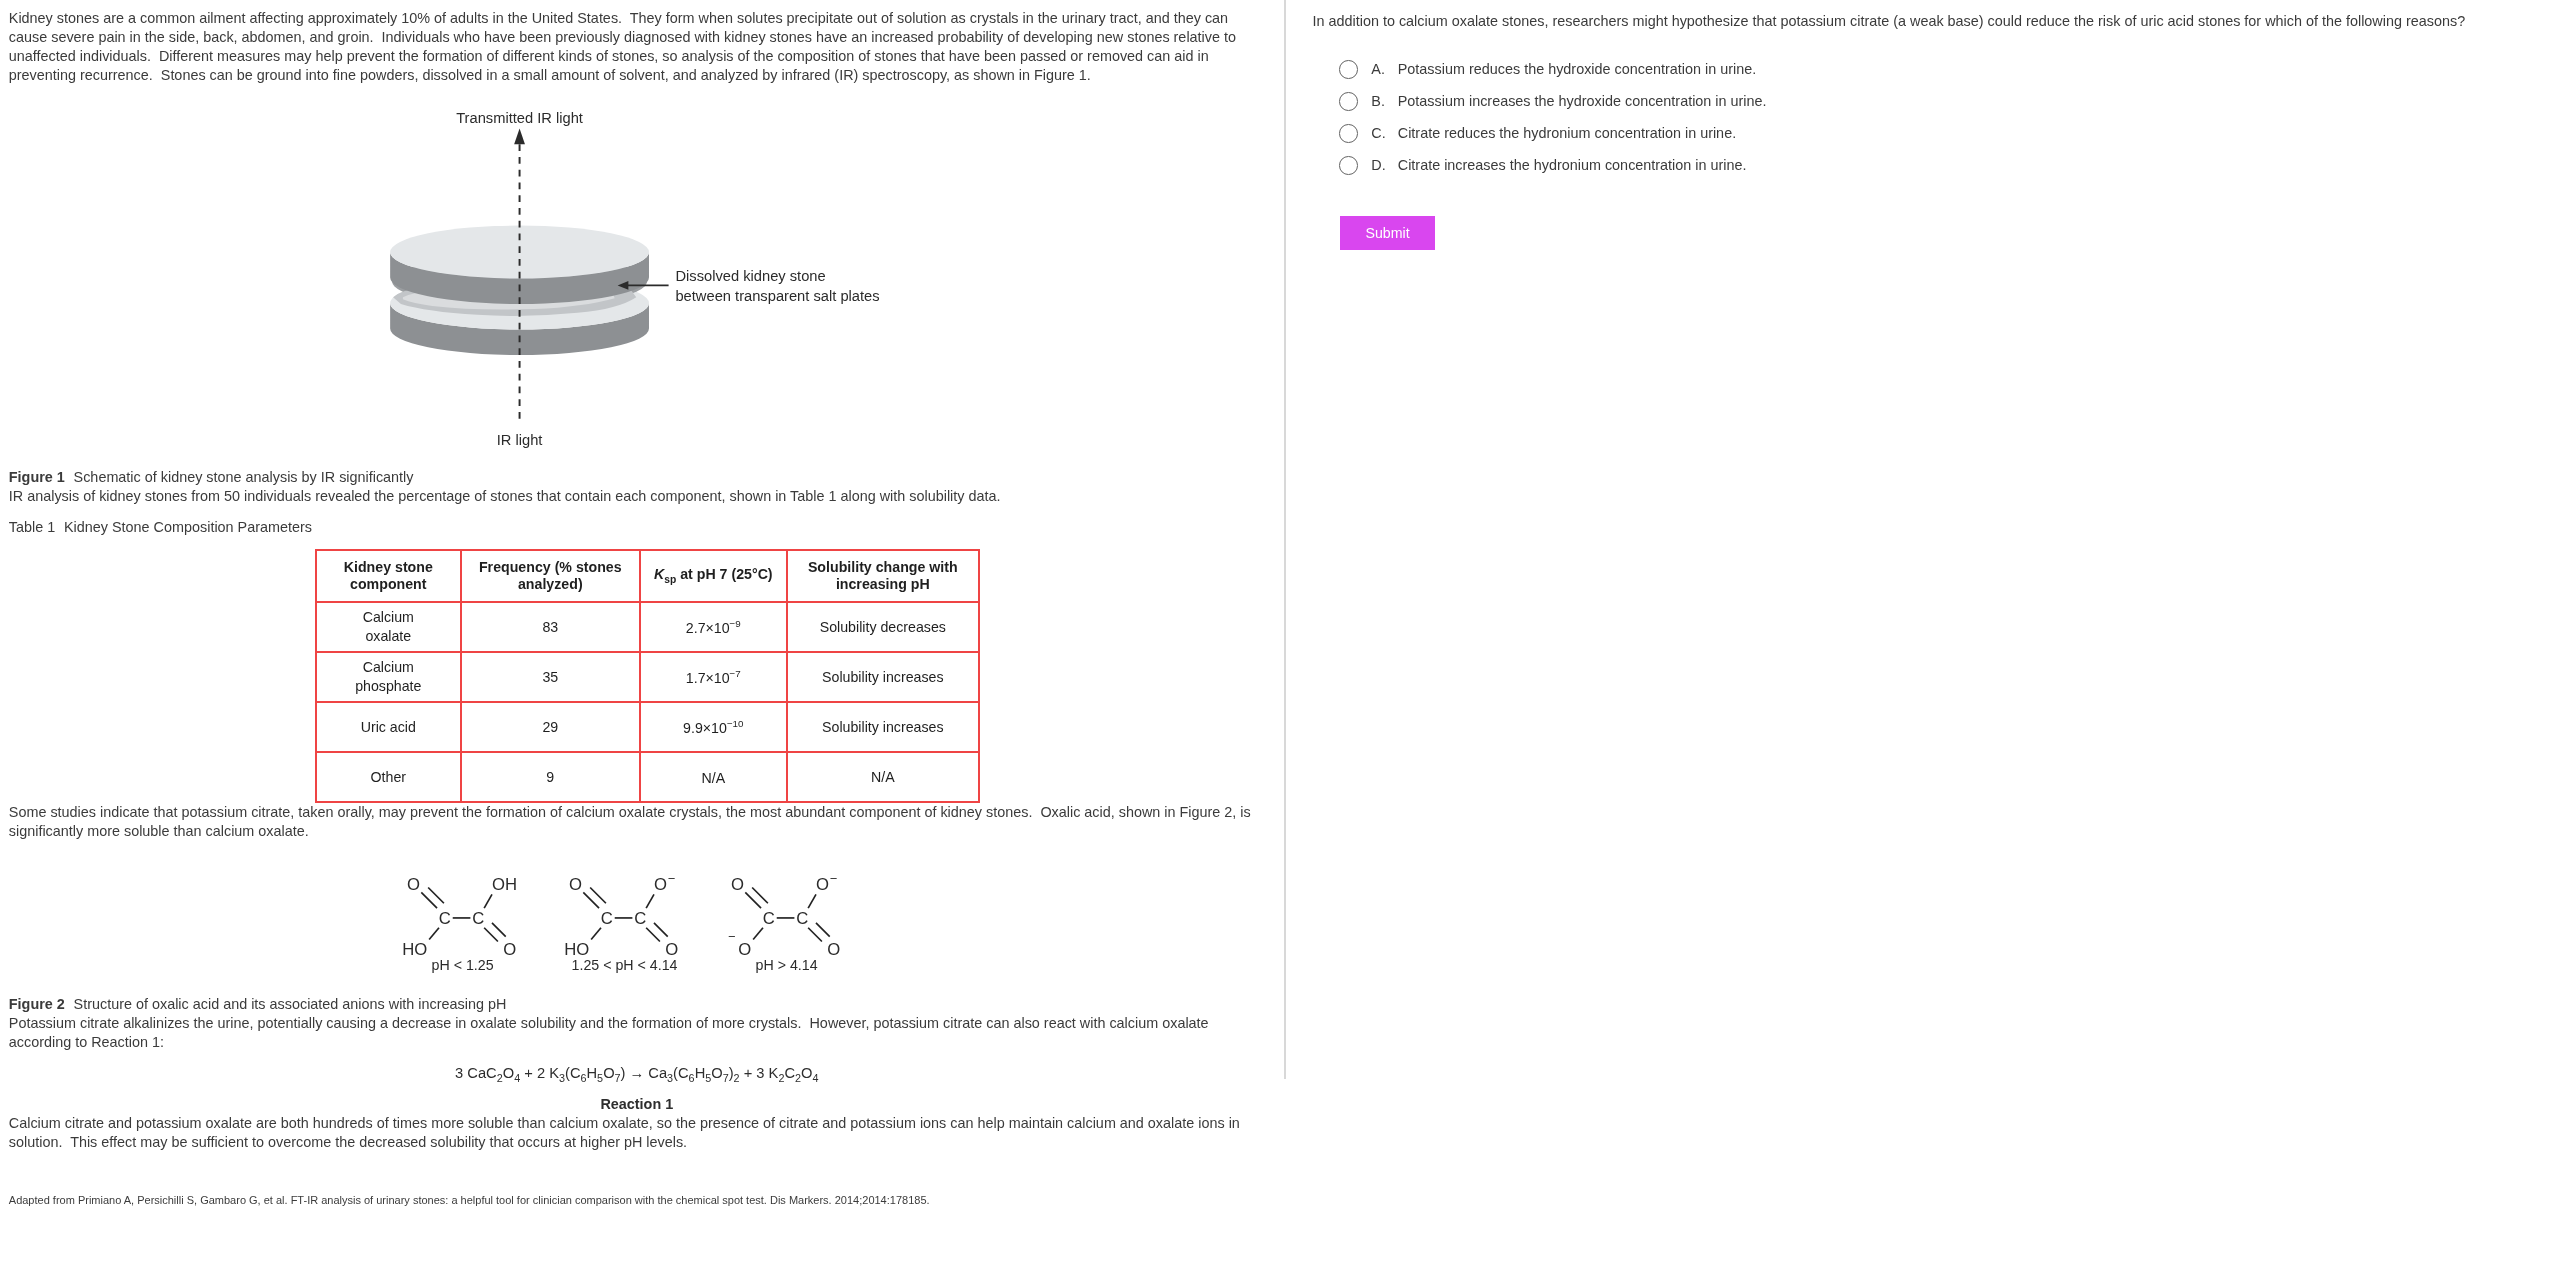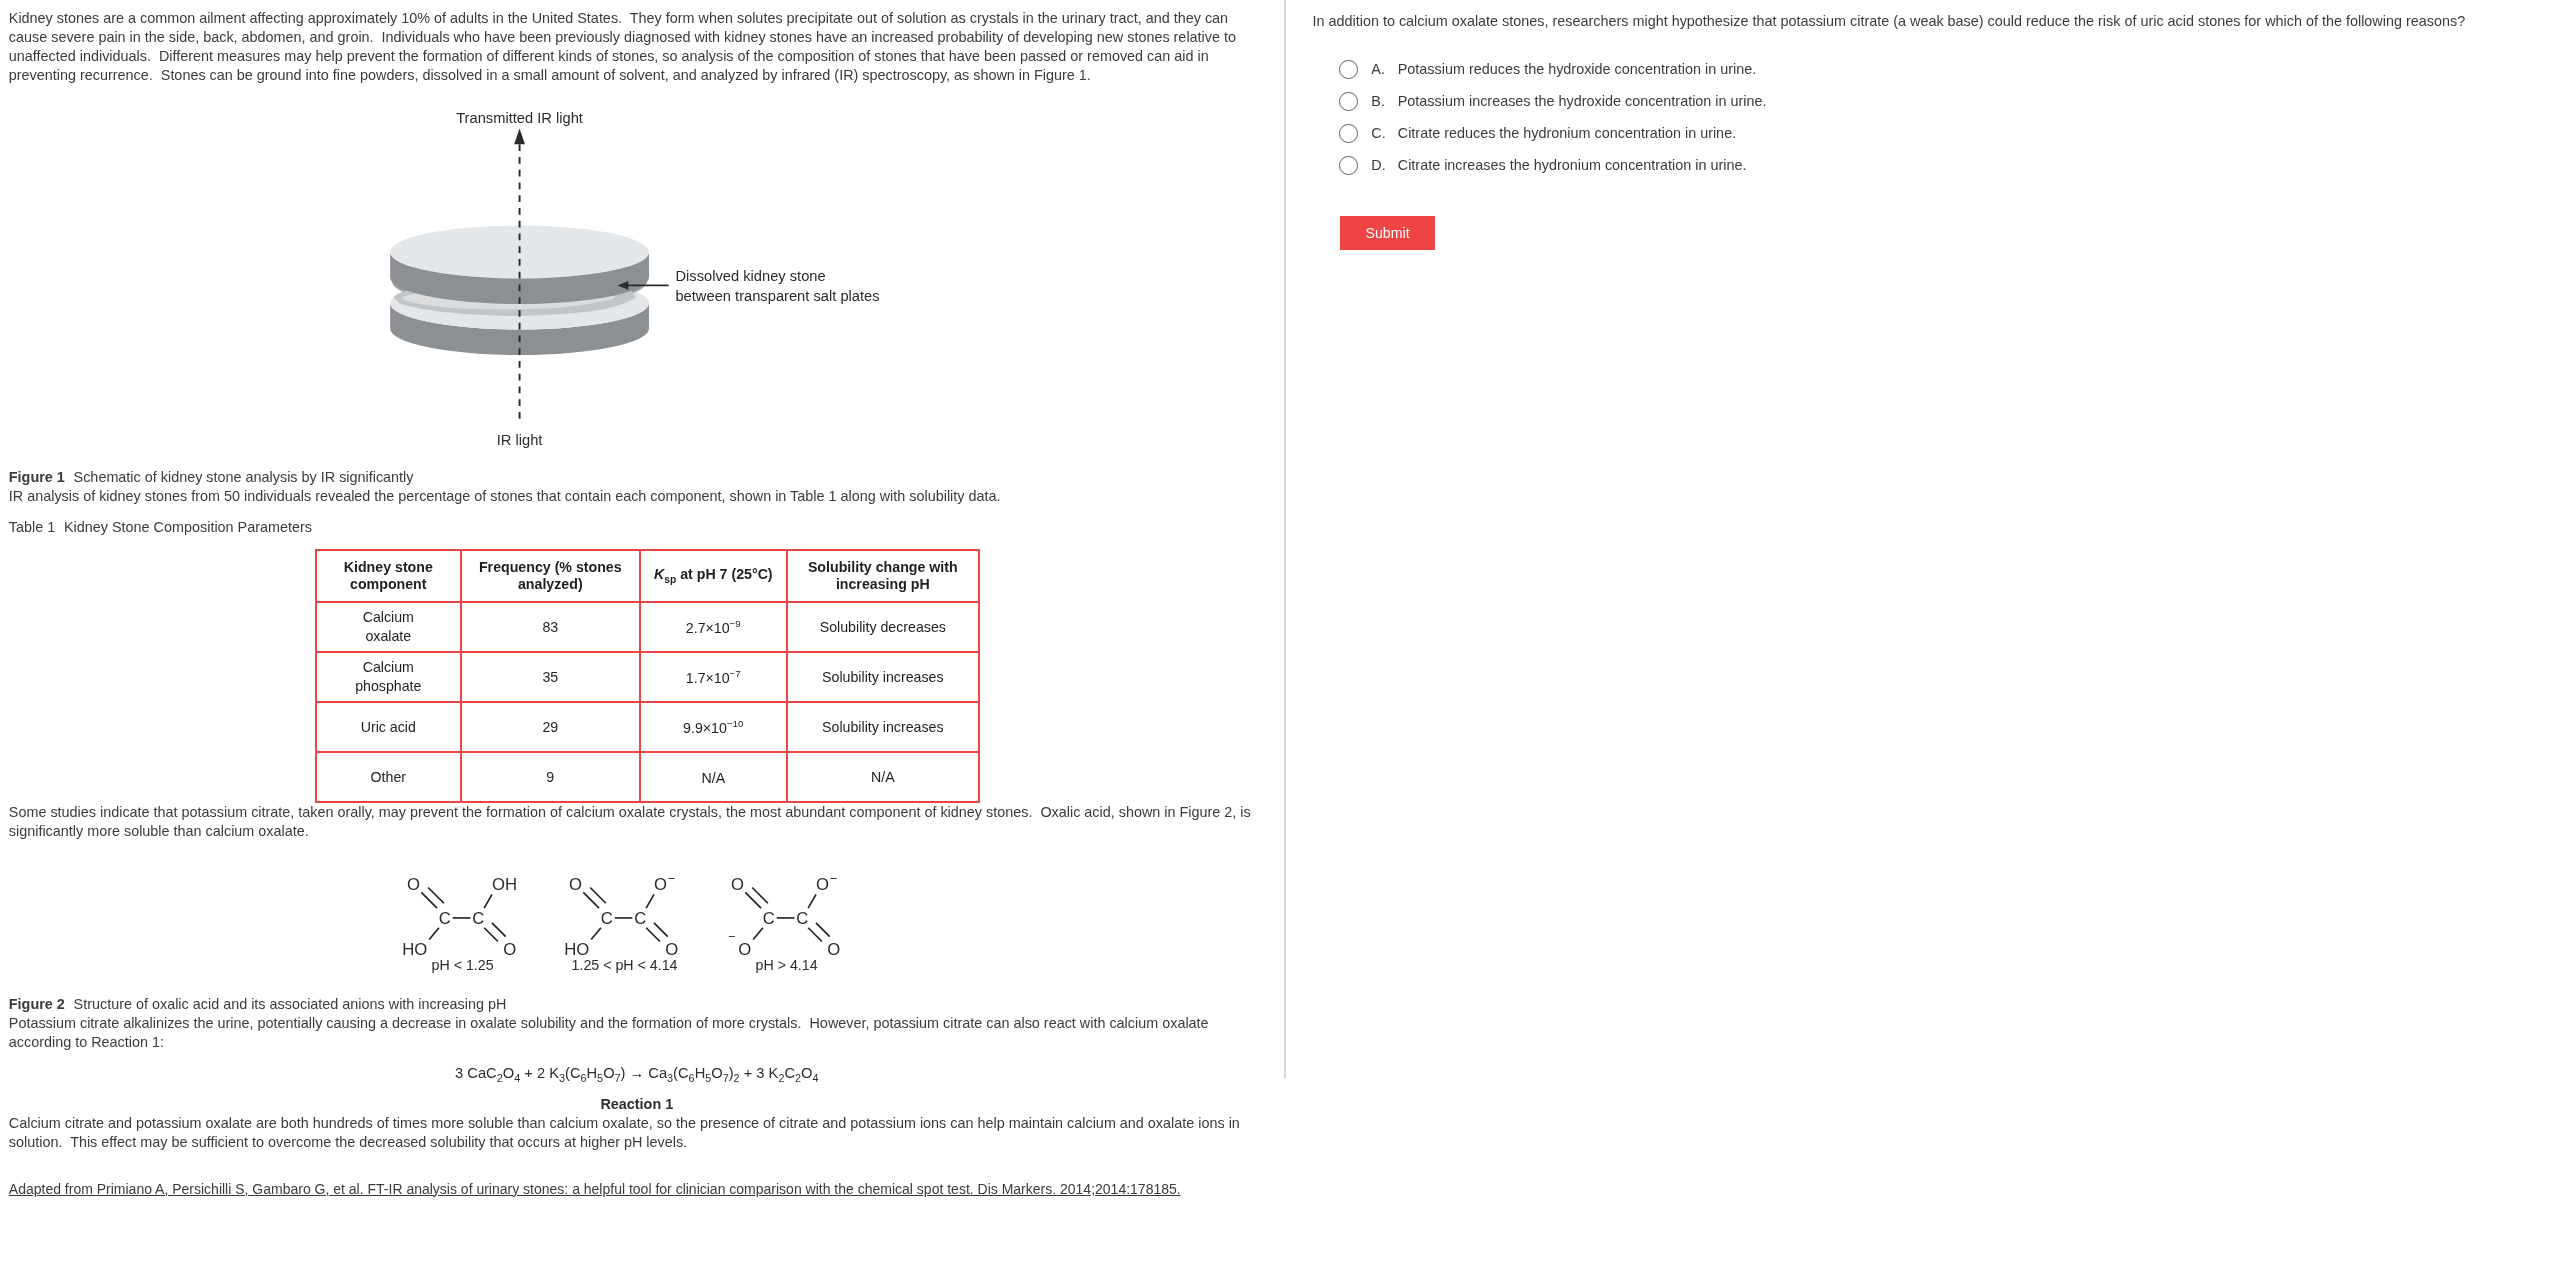--- a/index.html
+++ b/index.html
@@ -30,21 +30,21 @@
   }
   table.comp th{font-weight:bold;padding:7.8px 7.8px;line-height:1.22;}
   table.comp td{height:48px;padding:0 26px;font-weight:normal;}
   table.comp sup{font-size:9.8px;}
   table.comp sub{font-size:10.3px;}
   .struct-row{display:flex;gap:0px;margin:15.7px 0 0 375px;}
   .fig2-caption{margin-top:21.6px;}
   .reaction{margin-top:11.8px;text-align:center;width:1256px;font-size:14.7px;color:#2e2e2e;}
   .reaction sub{font-size:10.8px;}
   .reaction-label{margin-top:9.8px;text-align:center;width:1256px;font-weight:bold;color:#2e2e2e;}
-  .citation{margin-top:27px;font-size:14px;color:#3b3b3b;text-decoration:underline;}
+  .citation{margin-top:40px;font-size:11px;color:#3b3b3b;}
   
   .question-text{margin:0;white-space:pre-wrap;}
   .options{margin:29px 0 0 26.5px;}
   .option-row{display:flex;align-items:center;margin-bottom:12.8px;cursor:pointer;}
   .radio{
     width:18.6px;height:18.6px;border-radius:50%;
     border:1.5px solid #636363;background:#fff;flex:none;box-sizing:border-box;
   }
   .opt-letter{margin-left:13.7px;width:21.6px;flex:none;}
   .opt-text{margin-left:4.9px;}
@@ -252,16 +252,16 @@
         <span class="opt-letter">C.</span>
         <span class="opt-text">Citrate reduces the hydronium concentration in urine.</span>
       </div>
       <div class="option-row">
         <span class="radio"></span>
         <span class="opt-letter">D.</span>
         <span class="opt-text">Citrate increases the hydronium concentration in urine.</span>
       </div>
     </div>
 
-    <button class="submit-btn" style="background: #ef4444;">Submit</button>
+    <button class="submit-btn" style="background: #d946ef;">Submit</button>
   </div>
 </div>
 
 
 </body></html>

